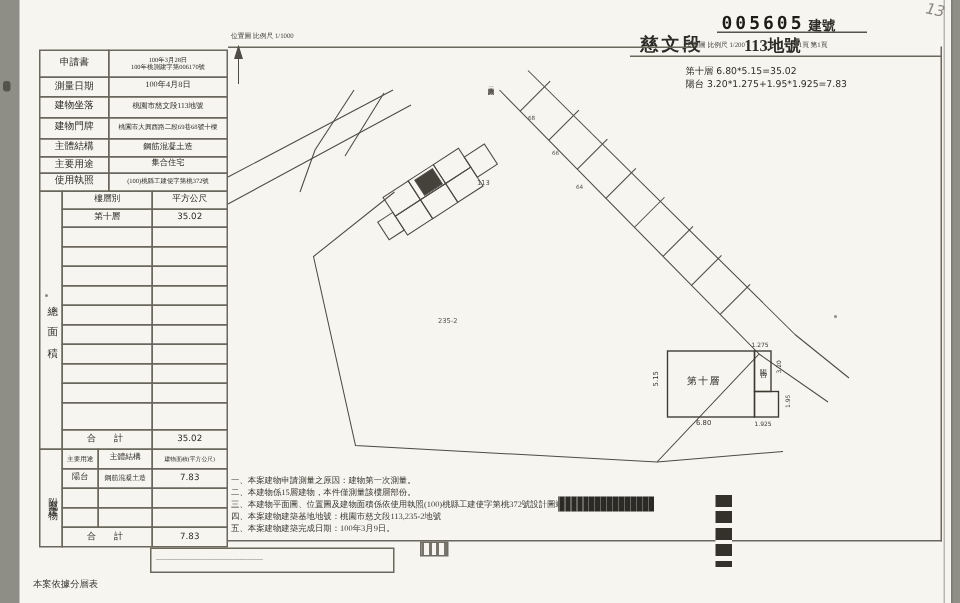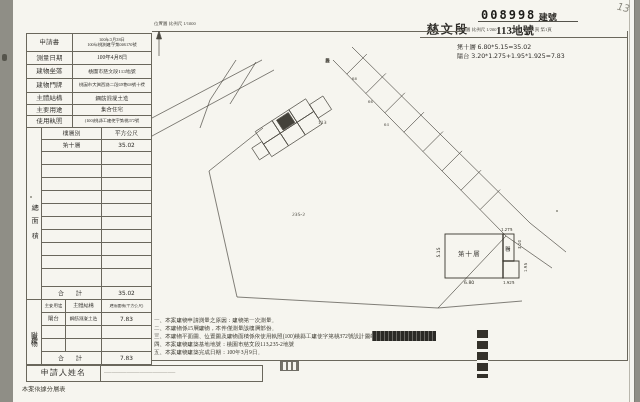--- a/index.html
+++ b/index.html
@@ -32,21 +32,21 @@
 <div id="page">
   <div id="sheet"></div>
   <div class="edgeline" style="left:629px;"></div>
   <div class="edgeline" style="left:634px;background:#7e7d75;"></div>
   <div class="speck" style="left:2px;top:54px;width:5px;height:7px;border-radius:2px;background:#55544c;"></div>
   <div class="speck" style="left:30px;top:196px;width:2px;height:2px;"></div>
   <div class="speck" style="left:556px;top:210px;width:2px;height:2px;"></div>
 
   <div class="abs" style="left:427px;top:21px;font-size:12px;letter-spacing:2px;font-weight:600;">慈文段</div>
   <div class="abs" style="left:496px;top:23px;font-size:11px;font-weight:600;">113地號</div>
-  <div class="abs" style="left:481px;top:8px;font-size:12px;font-family:'DejaVu Sans Mono',monospace;font-weight:bold;letter-spacing:2px;color:#1d1c19;">008998</div>
+  <div class="abs" style="left:481px;top:8px;font-size:12px;font-family:'DejaVu Sans Mono',monospace;font-weight:bold;letter-spacing:2px;color:#1d1c19;">005605</div>
   <div class="abs" style="left:539px;top:11px;font-size:9px;font-weight:600;">建號</div>
   <div class="abs" style="left:478px;top:21px;width:100px;height:1px;background:#55534b;"></div>
   <div class="abs tiny" style="left:457px;top:27px;">平面圖 比例尺 1/200</div>
   <div class="abs tiny" style="left:528px;top:27px;">共1頁 第1頁</div>
   <div class="abs tiny" style="left:154px;top:21px;">位置圖 比例尺 1/1000</div>
   <div class="abs" style="left:617px;top:2px;font-size:10px;color:#8a887e;font-style:italic;transform:rotate(12deg);font-family:'DejaVu Sans',sans-serif;">13</div>
 
   <div class="abs" style="left:152px;top:31px;width:310px;height:1px;background:#6a675c;"></div>
   <div class="abs" style="left:420px;top:37px;width:208px;height:1px;background:#6a675c;"></div>
   <div class="abs" style="left:627px;top:31px;width:1px;height:330px;background:#6a675c;"></div>
@@ -114,21 +114,20 @@
     <div class="cell" style="left:15px;top:292px;width:25px;height:14px;"></div>
     <div class="cell" style="left:39px;top:292px;width:37px;height:14px;"></div>
     <div class="cell" style="left:75px;top:292px;width:51px;height:14px;"></div>
     <div class="cell" style="left:15px;top:305px;width:25px;height:14px;"></div>
     <div class="cell" style="left:39px;top:305px;width:37px;height:14px;"></div>
     <div class="cell" style="left:75px;top:305px;width:51px;height:14px;"></div>
     <div class="cell" style="left:15px;top:318px;width:61px;height:14px;font-size:6px;letter-spacing:3px;">合　計</div>
     <div class="cell" style="left:75px;top:318px;width:51px;height:14px;font-size:5.8px;font-family:'DejaVu Sans',sans-serif;">7.83</div>
   </div>
 
-  <div class="cell" style="left:26px;top:365px;width:75px;height:17px;font-size:8px;letter-spacing:1px;">申請人姓名</div>
   <div class="cell" style="left:100px;top:365px;width:163px;height:17px;font-size:3.6px;color:#6a675c;justify-content:flex-start;padding-left:3px;">────────────────────────────</div>
   <div class="abs" style="left:22px;top:385px;font-size:6.2px;color:#3a382f;">本案依據分層表</div>
 
   <svg width="640" height="402" viewBox="0 0 640 402">
     <g stroke="#4d4b43" stroke-width="0.7" fill="none">
 
       <line x1="159" y1="37" x2="159" y2="56"></line>
       <polygon points="159,31 156.5,39 161.5,39" fill="#4d4b43"></polygon>
 
       <path d="M152,118 L262,60"></path>

